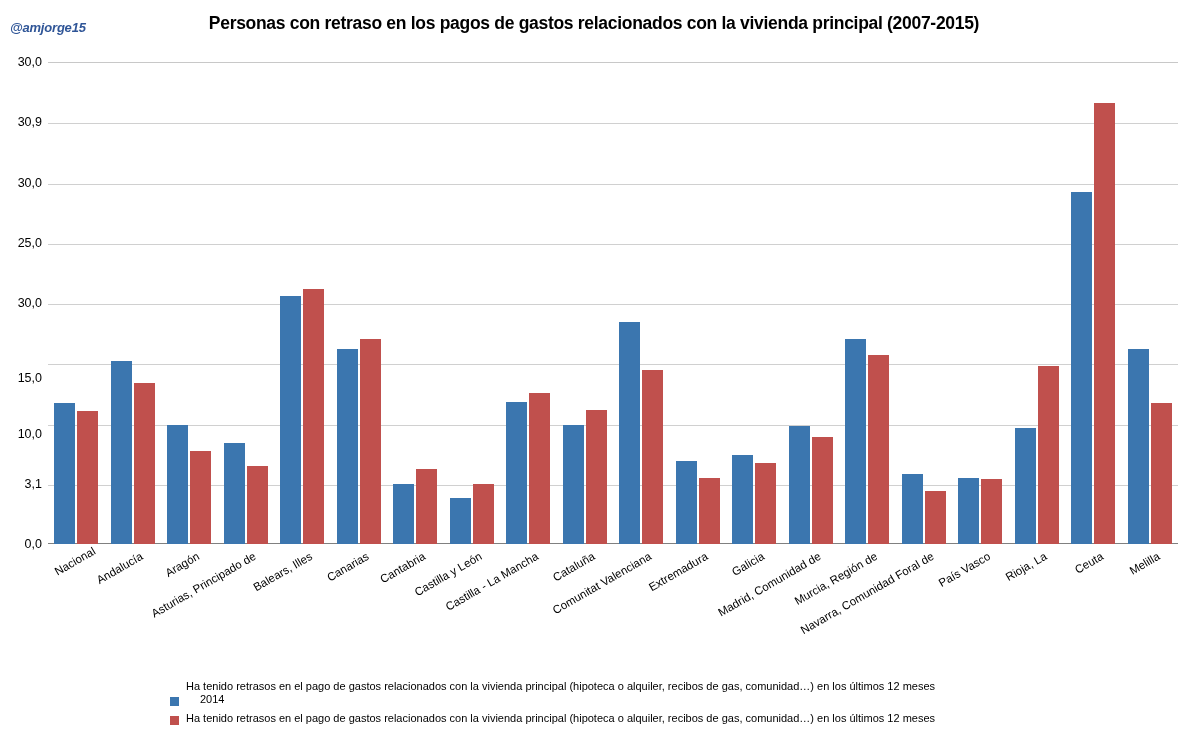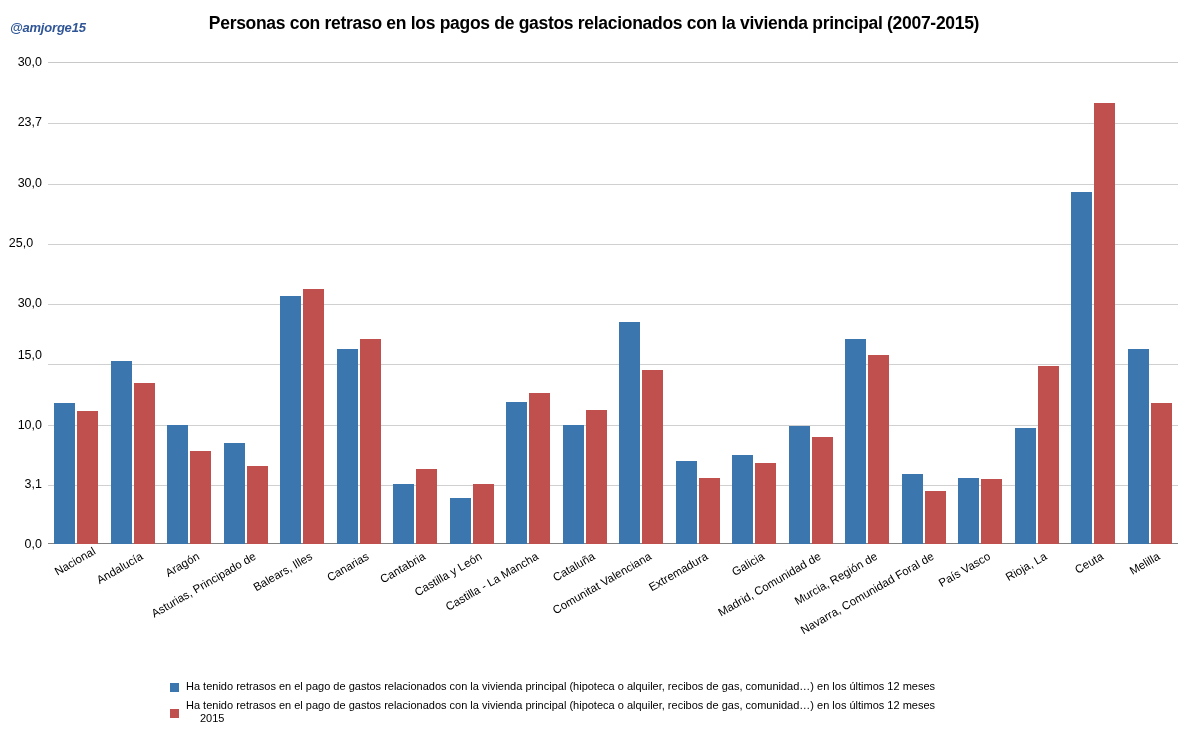--- a/index.html
+++ b/index.html
@@ -105,21 +105,21 @@
     text-align: right;
   }
   #legend {
     position: absolute;
     left: 170px;
     top: 680px;
     width: 880px;
   }
   .legend-row {
     display: flex;
-    align-items: center;
+    align-items: flex-end;
     margin-bottom: 6px;
   }
   .legend-swatch {
     width: 9px;
     height: 9px;
     margin-top: 2px;
     margin-right: 7px;
     flex: 0 0 auto;
   }
   .legend-swatch.y2014 { background: #3b76af; }
@@ -136,26 +136,26 @@
 </style>
 </head>
 <body>
 
 <div id="watermark">@amjorge15</div>
 <div id="chart-title">Personas con retraso en los pagos de gastos relacionados con la vivienda principal (2007-2015)</div>
 
 <div id="y-axis-labels">
     <div class="ytick" style="top: 482px;">0,0</div>
     <div class="ytick" style="top: 421.75px;">3,1</div>
-    <div class="ytick" style="top: 363px;">10,0</div>
-    <div class="ytick" style="top: 293px;">15,0</div>
+    <div class="ytick" style="top: 372px;">10,0</div>
+    <div class="ytick" style="top: 316px;">15,0</div>
     <div class="ytick" style="top: 241px;">30,0</div>
-    <div class="ytick" style="top: 180.75px; text-align: center;">25,0</div>
+    <div class="ytick" style="top: 180.75px;">25,0</div>
     <div class="ytick" style="top: 120.5px; padding-left: 28px;">30,0</div>
-    <div class="ytick" style="top: 60.25px;">23,7</div>
+    <div class="ytick" style="top: 60.25px;">30,9</div>
     <div class="ytick" style="top: 0px;">30,0</div>
   </div>
 
 <div id="plot-frame">
     <div class="gridline" style="top: 421.75px;"></div>
     <div class="gridline" style="top: 361.5px;"></div>
     <div class="gridline" style="top: 301.25px;"></div>
     <div class="gridline" style="top: 241px;"></div>
     <div class="gridline" style="top: 180.75px;"></div>
     <div class="gridline" style="top: 120.5px;"></div>
@@ -266,22 +266,22 @@
     <div class="xtick" style="left: 0px; width: 994.75px;">Rioja, La</div>
     <div class="xtick" style="left: 0px; width: 1051.25px;">Ceuta</div>
     <div class="xtick" style="left: 0px; width: 1107.75px;">Melilla</div>
   </div>
 
 <div id="legend">
   <div class="legend-row">
     <span class="legend-swatch y2014"></span>
     <span class="legend-text">
       <span>Ha tenido retrasos en el pago de gastos relacionados con la vivienda principal (hipoteca o alquiler, recibos de gas, comunidad…) en los últimos 12 meses</span>
+      <span class="legend-year">2014</span>
     </span>
   </div>
   <div class="legend-row">
     <span class="legend-swatch y2015"></span>
     <span class="legend-text">
       <span>Ha tenido retrasos en el pago de gastos relacionados con la vivienda principal (hipoteca o alquiler, recibos de gas, comunidad…) en los últimos 12 meses</span>
-      <span class="legend-year">2015</span>
     </span>
   </div>
 </div>
 
 </body></html>

